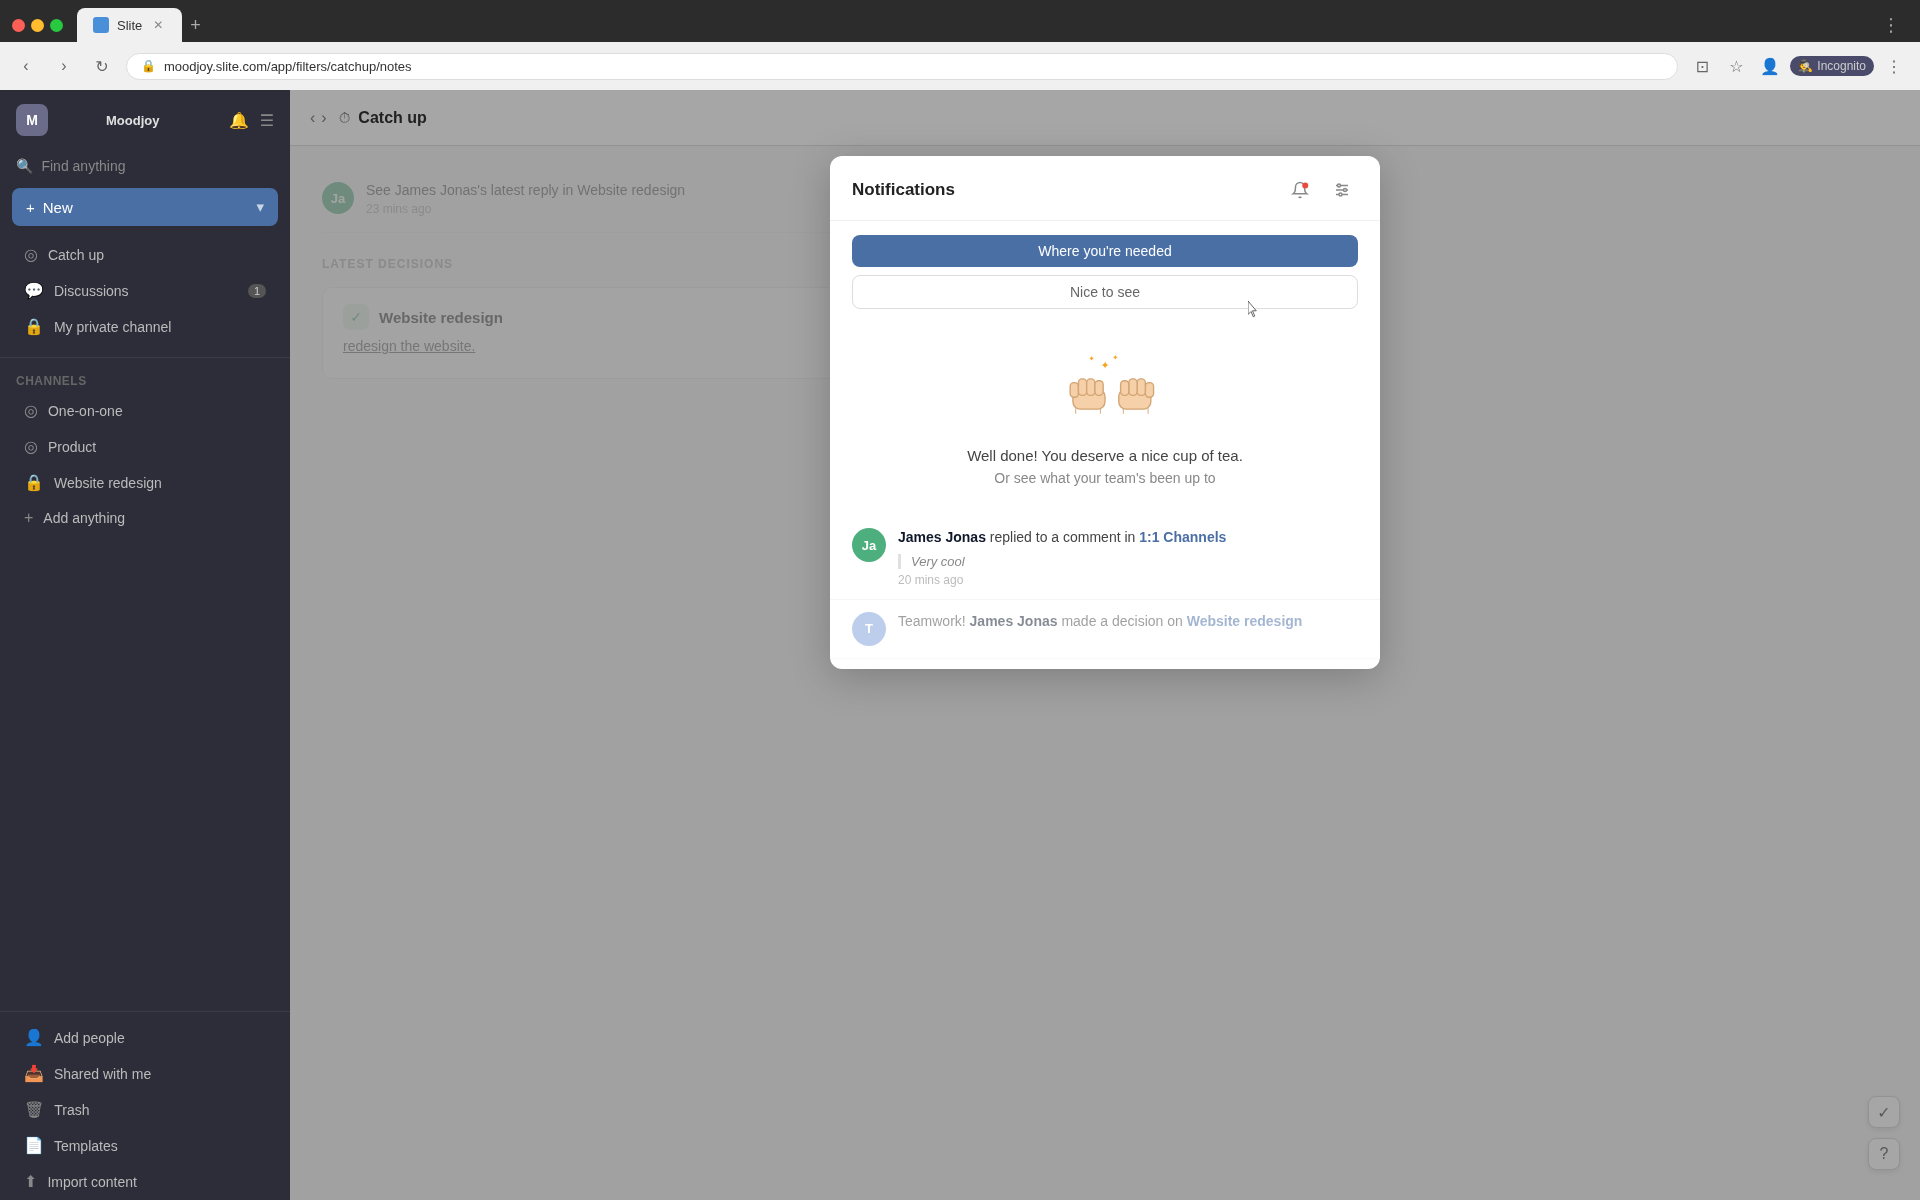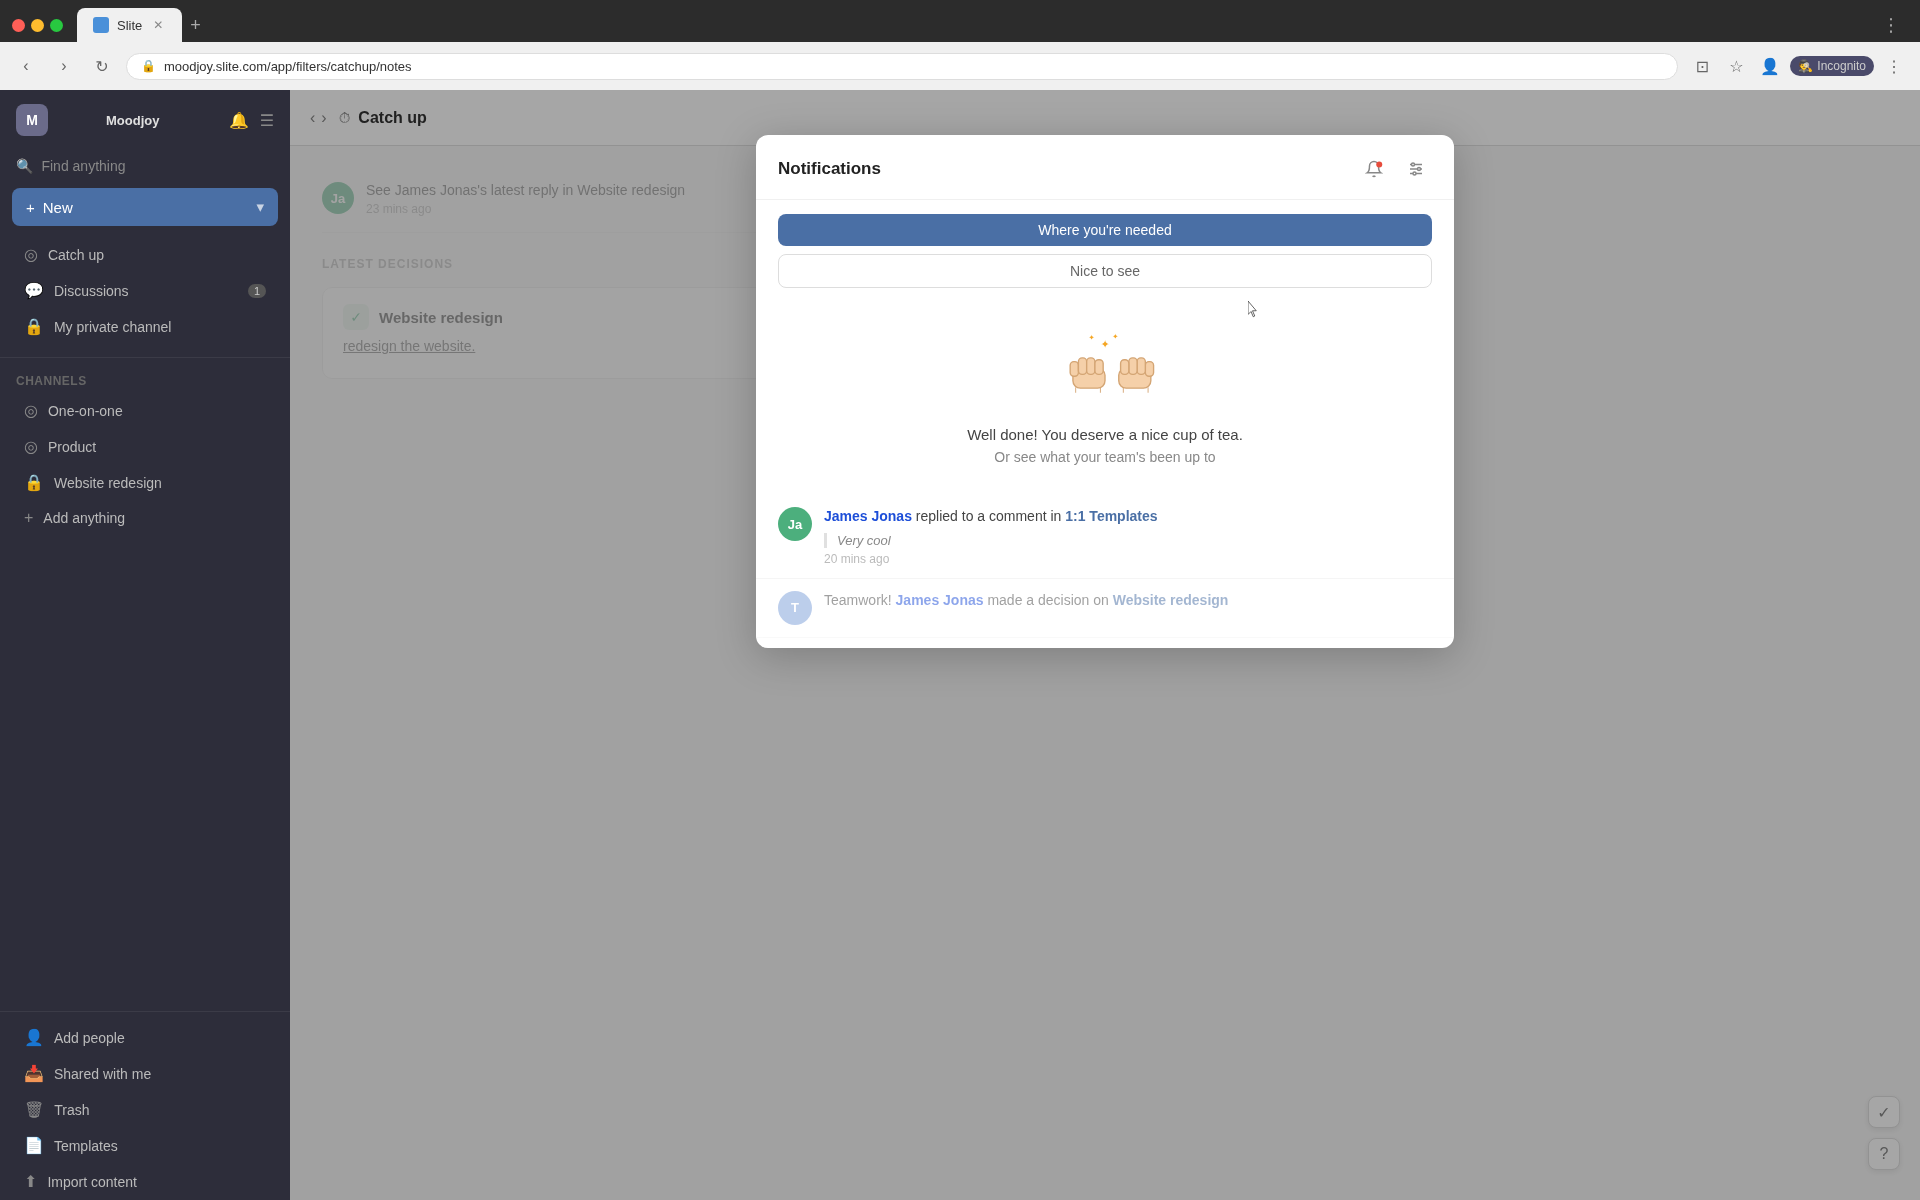--- a/index.html
+++ b/index.html
@@ -334,24 +334,24 @@
       position: absolute;
       top: 0; left: 0;
       width: 100%; height: 100%;
       background: rgba(0,0,0,0.35);
       z-index: 100;
     }
 
     
     .notifications-modal {
       position: absolute;
-      top: 45px;
+      top: 66px;
       left: 50%;
       transform: translateX(-50%);
-      width: 698px;
+      width: 550px;
       background: white;
       border-radius: 12px;
       box-shadow: 0 8px 40px rgba(0,0,0,0.22);
       z-index: 200;
       overflow: hidden;
     }
     .modal-header {
       display: flex;
       align-items: center;
       justify-content: space-between;
@@ -448,21 +448,21 @@
       display: flex; align-items: center; justify-content: center;
       color: white; font-size: 13px; font-weight: 700;
       flex-shrink: 0;
     }
     .notif-content { flex: 1; }
     .notif-text {
       font-size: 14px;
       color: #444;
       line-height: 1.4;
     }
-    .notif-text strong { color: #1d4ed8; font-weight: 600; }
+    .notif-text strong { color: #0f172a; font-weight: 600; }
     .notif-text a { color: #4a6fa5; text-decoration: none; font-weight: 600; }
     .notif-quote {
       margin-top: 6px;
       padding-left: 10px;
       border-left: 3px solid #e0e0e0;
       color: #888;
       font-size: 13px;
       font-style: italic;
     }
     .notif-time {
@@ -744,21 +744,21 @@
       </div>
 
       <div class="modal-previous">
 
         <div class="modal-notification-item">
           <div class="notif-avatar" style="background:#4caf7d">Ja</div>
           <div class="notif-content">
             <div class="notif-text">
               <strong>James Jonas</strong>
               <span> replied to a comment in </span>
-              <a href="#">1:1 Templates</a>
+              <a href="#">1:1 Channels</a>
             </div>
             <div class="notif-quote">Very cool</div>
             <div class="notif-time">20 mins ago</div>
           </div>
         </div>
 
         <div class="modal-notification-item notif-partial">
           <div class="notif-avatar" style="background:#7b9ed9">T</div>
           <div class="notif-content">
             <div class="notif-text">

